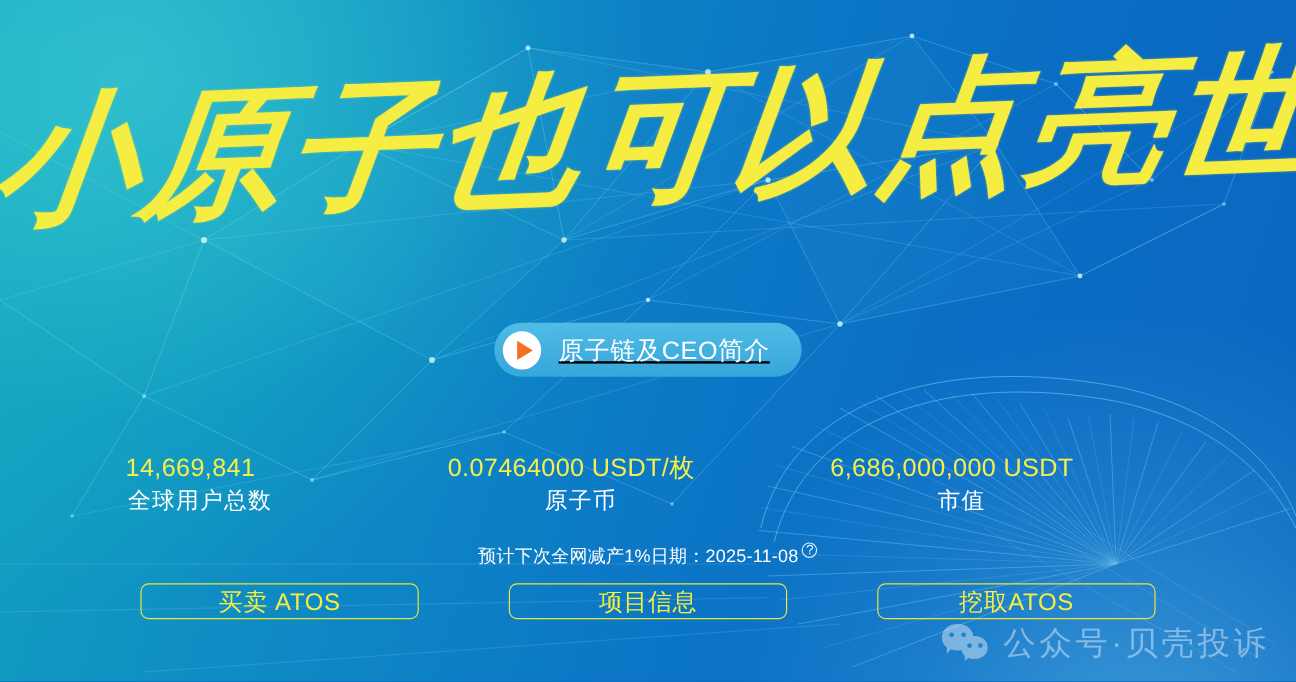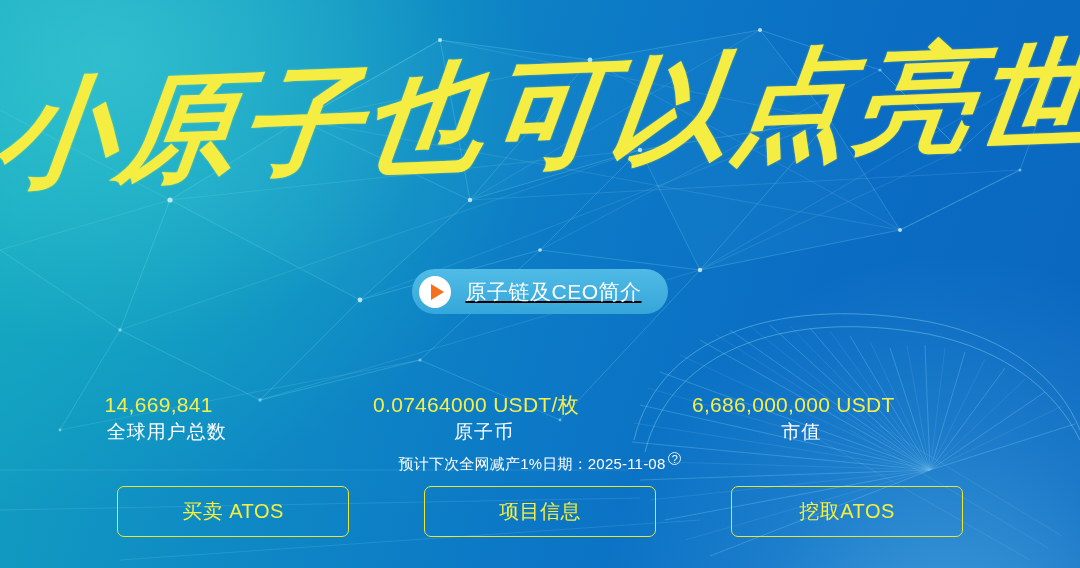--- a/index.html
+++ b/index.html
@@ -93,21 +93,21 @@
   }
   .pill-label {
     color:#ffffff;
     font-size:21px;
     letter-spacing:.5px;
     white-space:nowrap;
   }
 
   
   .stats {
-    position:absolute; top:392px; left:0; width:952px;
+    position:absolute; top:378px; left:0; width:952px;
     display:flex;
   }
   .stat { flex:1 1 0; text-align:center; }
   .stat-value {
     color:#f5ef4b;
     font-size:21px;
     letter-spacing:.3px;
     line-height:1.25;
     white-space:nowrap;
   }
@@ -142,21 +142,21 @@
     cursor:pointer;
   }
 
   
   .actions {
     position:absolute; top:486px; left:0; width:1080px;
     display:flex; justify-content:center; align-items:center;
     gap:75px;
   }
   .action-btn {
-    width:232px; height:51px;
+    width:232px; height:30px;
     border:1px solid #e9e637;
     border-radius:7px;
     background:transparent;
     color:#f5ef3e;
     font-size:20px;
     letter-spacing:.5px;
     display:flex; align-items:center; justify-content:center;
     cursor:pointer;
     font-family:inherit;
   }
@@ -355,14 +355,27 @@
   <div class="notice">
     <span>预计下次全网减产1%日期：2025-11-08</span><span class="qmark">?</span>
   </div>
 
   <div class="actions">
     <button class="action-btn">买卖 ATOS</button>
     <button class="action-btn">项目信息</button>
     <button class="action-btn">挖取ATOS</button>
   </div>
 
+  <div class="watermark">
+    <span class="wm-icon">
+      <span class="wm-bubble wm-b1"></span>
+      <span class="wm-tail wm-t1"></span>
+      <span class="wm-dot" style="left:6px;  top:8px;"></span>
+      <span class="wm-dot" style="left:16px; top:8px;"></span>
+      <span class="wm-bubble wm-b2"></span>
+      <span class="wm-tail wm-t2"></span>
+      <span class="wm-dot" style="left:21px; top:17px;"></span>
+      <span class="wm-dot" style="left:30px; top:17px;"></span>
+    </span>
+    <span class="wm-text">公众号·贝壳投诉</span>
+  </div>
 
 </div>
 
 </body></html>

